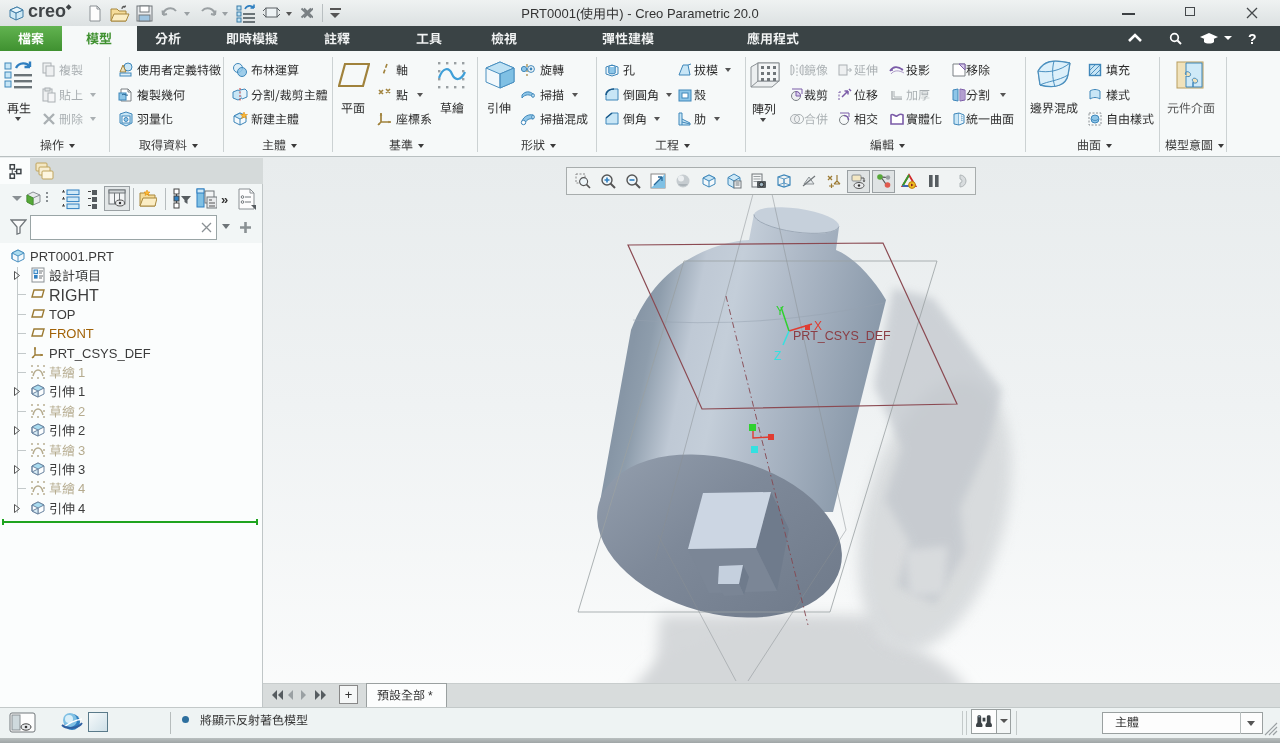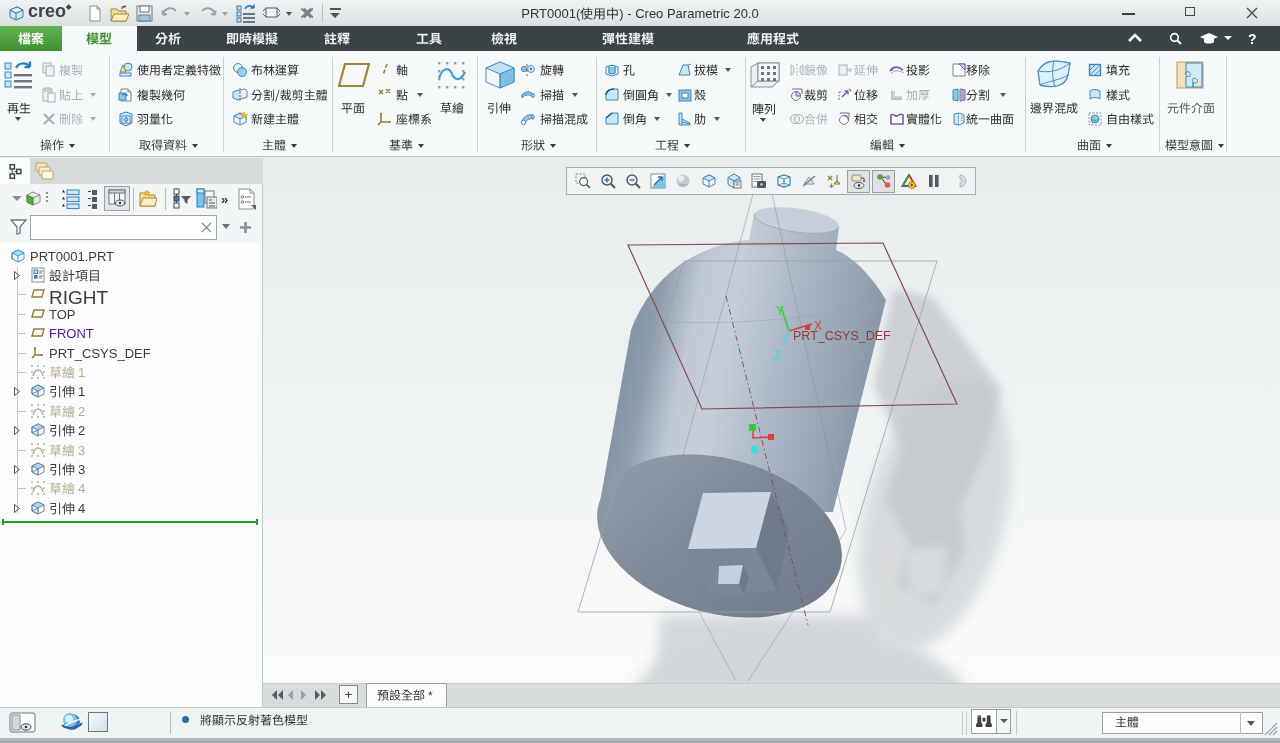--- a/index.html
+++ b/index.html
@@ -863,31 +863,31 @@
       <use href="#g8a2d" x="0"></use>
       <use href="#g8a08" x="200"></use>
       <use href="#g9805" x="400"></use>
       <use href="#g76ee" x="600"></use>
     </svg>
   </div>
 <div class="ab" style="left:18px;top:294.4px;width:8px;height:1px;background:#c3c9ca"></div>
 <svg class="ico" style="left:30px;top:286.4px" width="16" height="16" viewBox="0 0 16 16">
     <path d="M4 4 L14 4 L12 11 L2 11 Z" fill="none" stroke="#9c7b34" stroke-width="1.4"></path>
   </svg>
-<div class="ab" style="left:49px;top:287.4px;font-size:19px;color:#3c3c3c">RIGHT</div>
+<div class="ab" style="left:49px;top:287.4px;font-size:16px;color:#3c3c3c">RIGHT</div>
 <div class="ab" style="left:18px;top:313.79999999999995px;width:8px;height:1px;background:#c3c9ca"></div>
 <svg class="ico" style="left:30px;top:305.79999999999995px" width="16" height="16" viewBox="0 0 16 16">
     <path d="M4 4 L14 4 L12 11 L2 11 Z" fill="none" stroke="#9c7b34" stroke-width="1.4"></path>
   </svg>
 <div class="ab" style="left:49px;top:306.79999999999995px;font-size:13px;color:#3c3c3c">TOP</div>
 <div class="ab" style="left:18px;top:333.19999999999993px;width:8px;height:1px;background:#c3c9ca"></div>
 <svg class="ico" style="left:30px;top:325.19999999999993px" width="16" height="16" viewBox="0 0 16 16">
     <path d="M4 4 L14 4 L12 11 L2 11 Z" fill="none" stroke="#9c7b34" stroke-width="1.4"></path>
   </svg>
-<div class="ab" style="left:49px;top:326.19999999999993px;font-size:13px;color:#4c1d95">FRONT</div>
+<div class="ab" style="left:49px;top:326.19999999999993px;font-size:13px;color:#a16207">FRONT</div>
 <div class="ab" style="left:18px;top:352.5999999999999px;width:8px;height:1px;background:#c3c9ca"></div>
 <svg class="ico" style="left:30px;top:344.5999999999999px" width="16" height="16" viewBox="0 0 16 16">
     <path d="M5 2 L5 10 L13 10 M5 10 L2 13" stroke="#9c7b34" stroke-width="1.4" fill="none"></path>
     <path d="M5 2 L3.8 4.4 L6.2 4.4 Z M13 10 L10.6 8.8 L10.6 11.2 Z M2 13 L4.4 12.6 L3.2 11.2 Z" fill="#9c7b34"></path>
   </svg>
 <div class="ab" style="left:49px;top:345.5999999999999px;font-size:13px;color:#3c3c3c">PRT_CSYS_DEF</div>
 <div class="ab" style="left:18px;top:371.9999999999999px;width:8px;height:1px;background:#c3c9ca"></div>
 <svg class="ico" style="left:30px;top:363.9999999999999px" width="16" height="16" viewBox="0 0 16 16">
     <g fill="#c9c2ad">
       <rect x="1" y="1" width="2" height="2"></rect>

